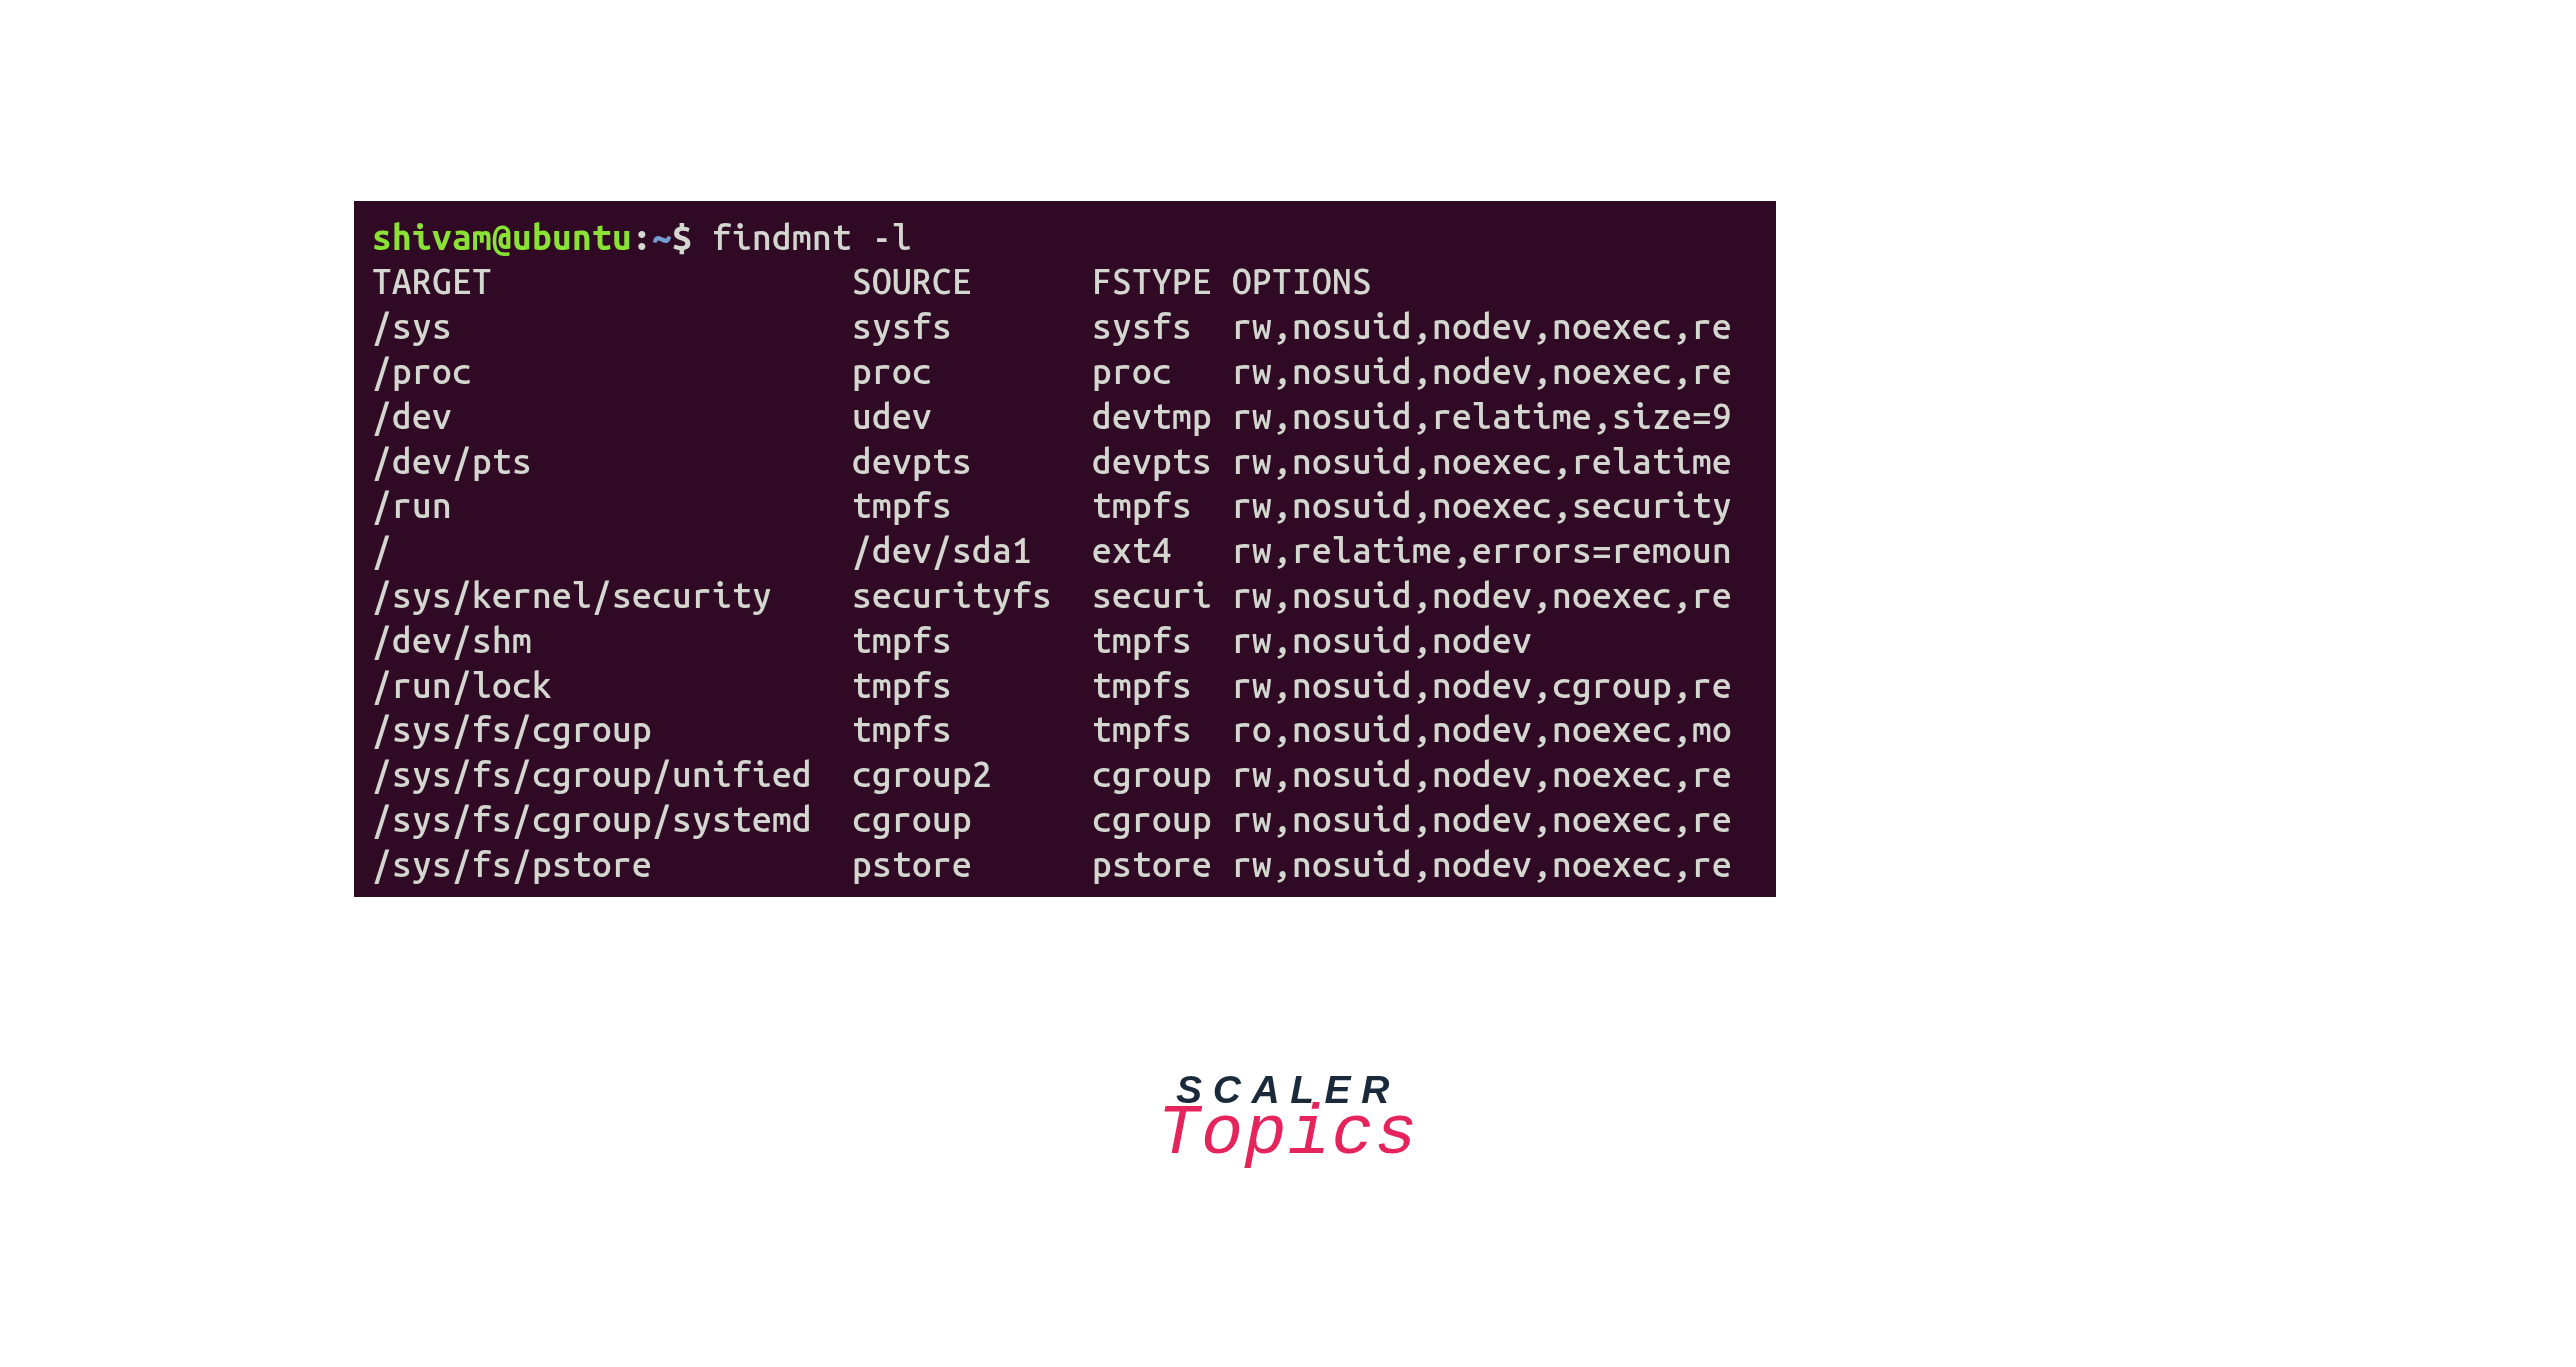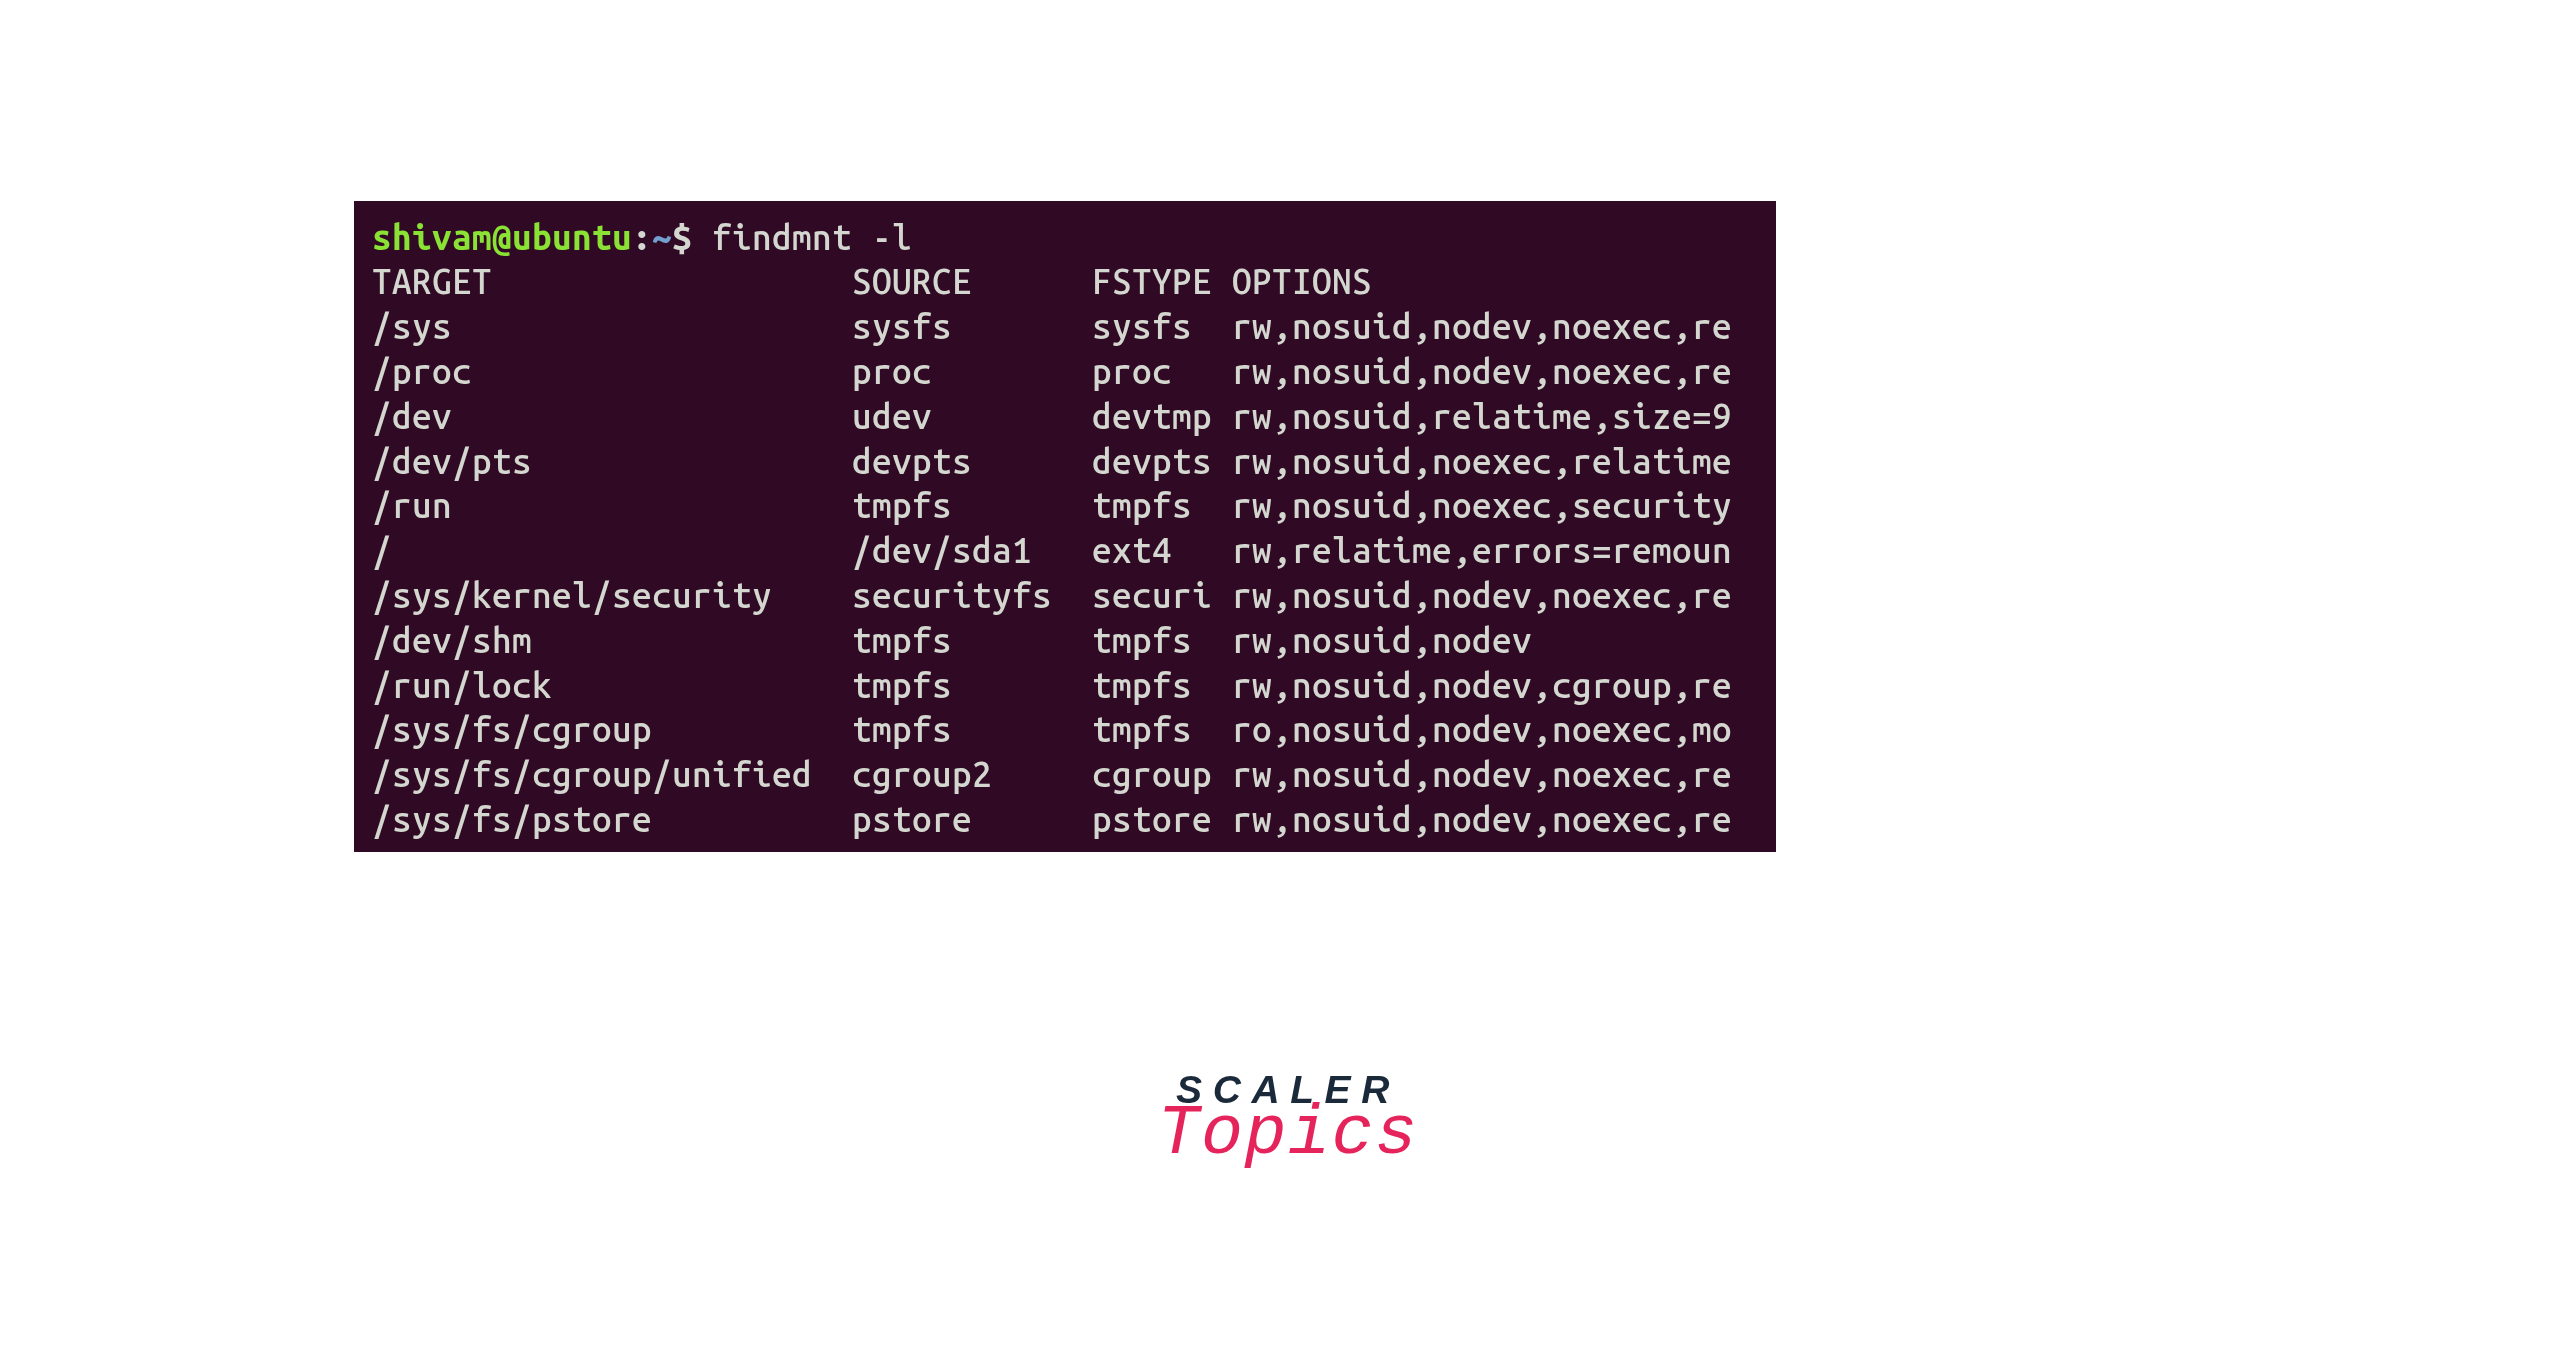--- a/index.html
+++ b/index.html
@@ -64,20 +64,21 @@
       <div class="row">/proc                   proc        proc   rw,nosuid,nodev,noexec,re</div>
       <div class="row">/dev                    udev        devtmp rw,nosuid,relatime,size=9</div>
       <div class="row">/dev/pts                devpts      devpts rw,nosuid,noexec,relatime</div>
       <div class="row">/run                    tmpfs       tmpfs  rw,nosuid,noexec,security</div>
       <div class="row">/                       /dev/sda1   ext4   rw,relatime,errors=remoun</div>
       <div class="row">/sys/kernel/security    securityfs  securi rw,nosuid,nodev,noexec,re</div>
       <div class="row">/dev/shm                tmpfs       tmpfs  rw,nosuid,nodev</div>
       <div class="row">/run/lock               tmpfs       tmpfs  rw,nosuid,nodev,cgroup,re</div>
       <div class="row">/sys/fs/cgroup          tmpfs       tmpfs  ro,nosuid,nodev,noexec,mo</div>
       <div class="row">/sys/fs/cgroup/unified  cgroup2     cgroup rw,nosuid,nodev,noexec,re</div>
+      <div class="row">/sys/fs/cgroup/systemd  cgroup      cgroup rw,nosuid,nodev,noexec,re</div>
       <div class="row">/sys/fs/pstore          pstore      pstore rw,nosuid,nodev,noexec,re</div>
     </div>
 </div>
 
 <div class="logo-wrap">
   <div class="logo-scaler">SCALER</div>
   <div class="logo-topics">Topics</div>
 </div>
 
 

